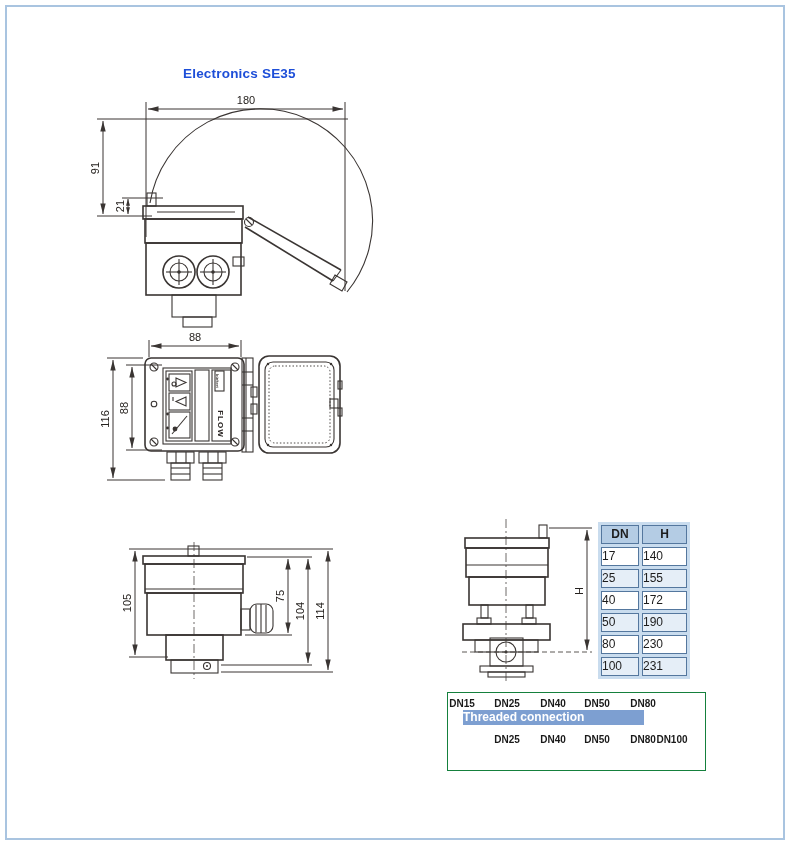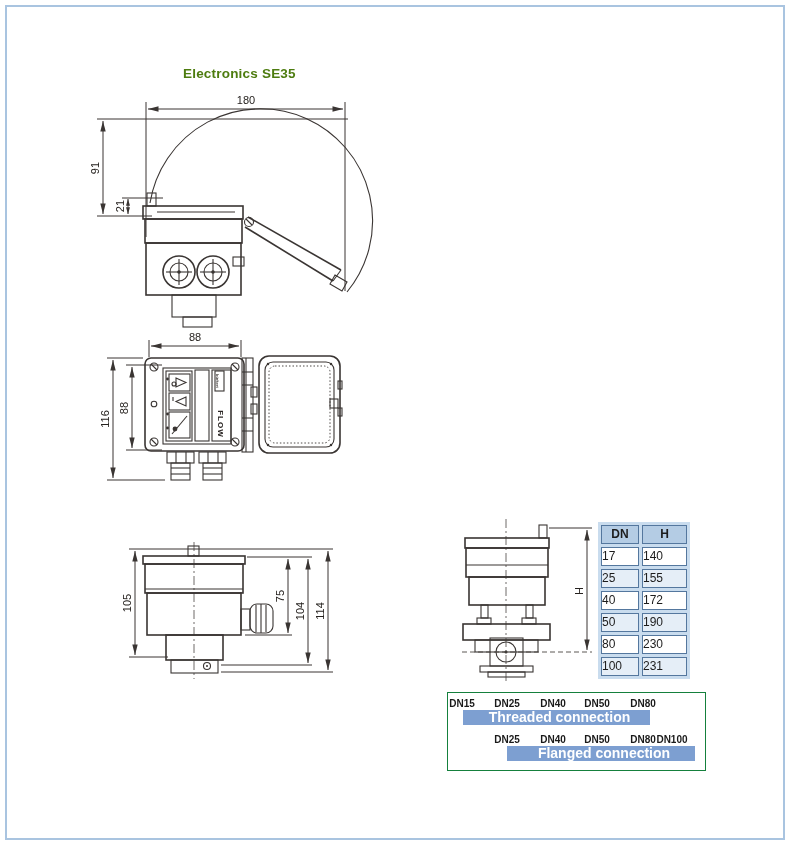--- a/index.html
+++ b/index.html
@@ -6,21 +6,21 @@
   #page {
     position:relative; width:790px; height:845px; background:#ffffff;
     font-family:"Liberation Sans", sans-serif; color:#26221f; overflow:hidden;
   }
   .frame {
     position:absolute; left:5px; top:5px; width:776px; height:831px;
     border:2px solid #a9c4e0; pointer-events:none;
   }
   .title {
     position:absolute; left:183px; top:66px;
-    font-size:13.5px; font-weight:bold; color:#4d7c0f; letter-spacing:.2px;text-align:right;
+    font-size:13.5px; font-weight:bold; color:#1d4ed8; letter-spacing:.2px;text-align:right;
   }
   svg.art { position:absolute; left:0; top:0; }
   .ln   { stroke:#3a3533; fill:none; stroke-width:1.1px; }
   .ln2  { stroke:#3a3533; fill:none; stroke-width:1.6px; }
   .dash { stroke:#4a4542; fill:none; stroke-width:0.9px; stroke-dasharray:5 3; }
   .cline{ stroke:#4a4542; fill:none; stroke-width:0.8px; stroke-dasharray:9 3 2 3; }
   .dim  { stroke:#3a3533; fill:none; stroke-width:1px; }
   .dot  { fill:#3a3533; stroke:none; }
   .dimtxt { fill:#26221f; font-size:11px; text-anchor:middle; stroke:none; }
   .flowtxt { fill:#2b2624; font-size:8px; font-weight:bold; text-anchor:middle; letter-spacing:1px; stroke:none; }
@@ -45,21 +45,21 @@
   .conn-box {
     position:absolute; left:447px; top:692px; width:257px; height:77px;
     border:1px solid #15803d; background:#ffffff;
   }
   .conn-label {
     position:absolute; transform:translateX(-50%);
     font-size:10px; font-weight:bold; color:#1a1a1a; white-space:nowrap;
   }
   .conn-bar {
     position:absolute; height:15px; background:#7d9fd1; color:#ffffff;
-    font-size:14px; font-weight:bold; text-align:center; line-height:15px;padding-left:6px;
+    font-size:12px; font-weight:bold; line-height:15px;
   }
 </style>
 </head>
 <body>
 
 <div id="page">
   <div class="frame"></div>
 
   <div class="title">Electronics SE35</div>
 
@@ -339,15 +339,14 @@
     <span class="conn-label" style="left:105px; top:5px;">DN40</span>
     <span class="conn-label" style="left:149px; top:5px;">DN50</span>
     <span class="conn-label" style="left:195px; top:5px;">DN80</span>
     <div class="conn-bar" style="left:15px; top:17px; width:181px;">Threaded connection</div>
 
     <span class="conn-label" style="left:59px;  top:41px;">DN25</span>
     <span class="conn-label" style="left:105px; top:41px;">DN40</span>
     <span class="conn-label" style="left:149px; top:41px;">DN50</span>
     <span class="conn-label" style="left:195px; top:41px;">DN80</span>
     <span class="conn-label" style="left:224px; top:41px;">DN100</span>
-    <div class="conn-bar" style="left:59px; top:53px; width:182px;">Flanged connection</div>
   </div>
 </div>
 
 </body></html>

